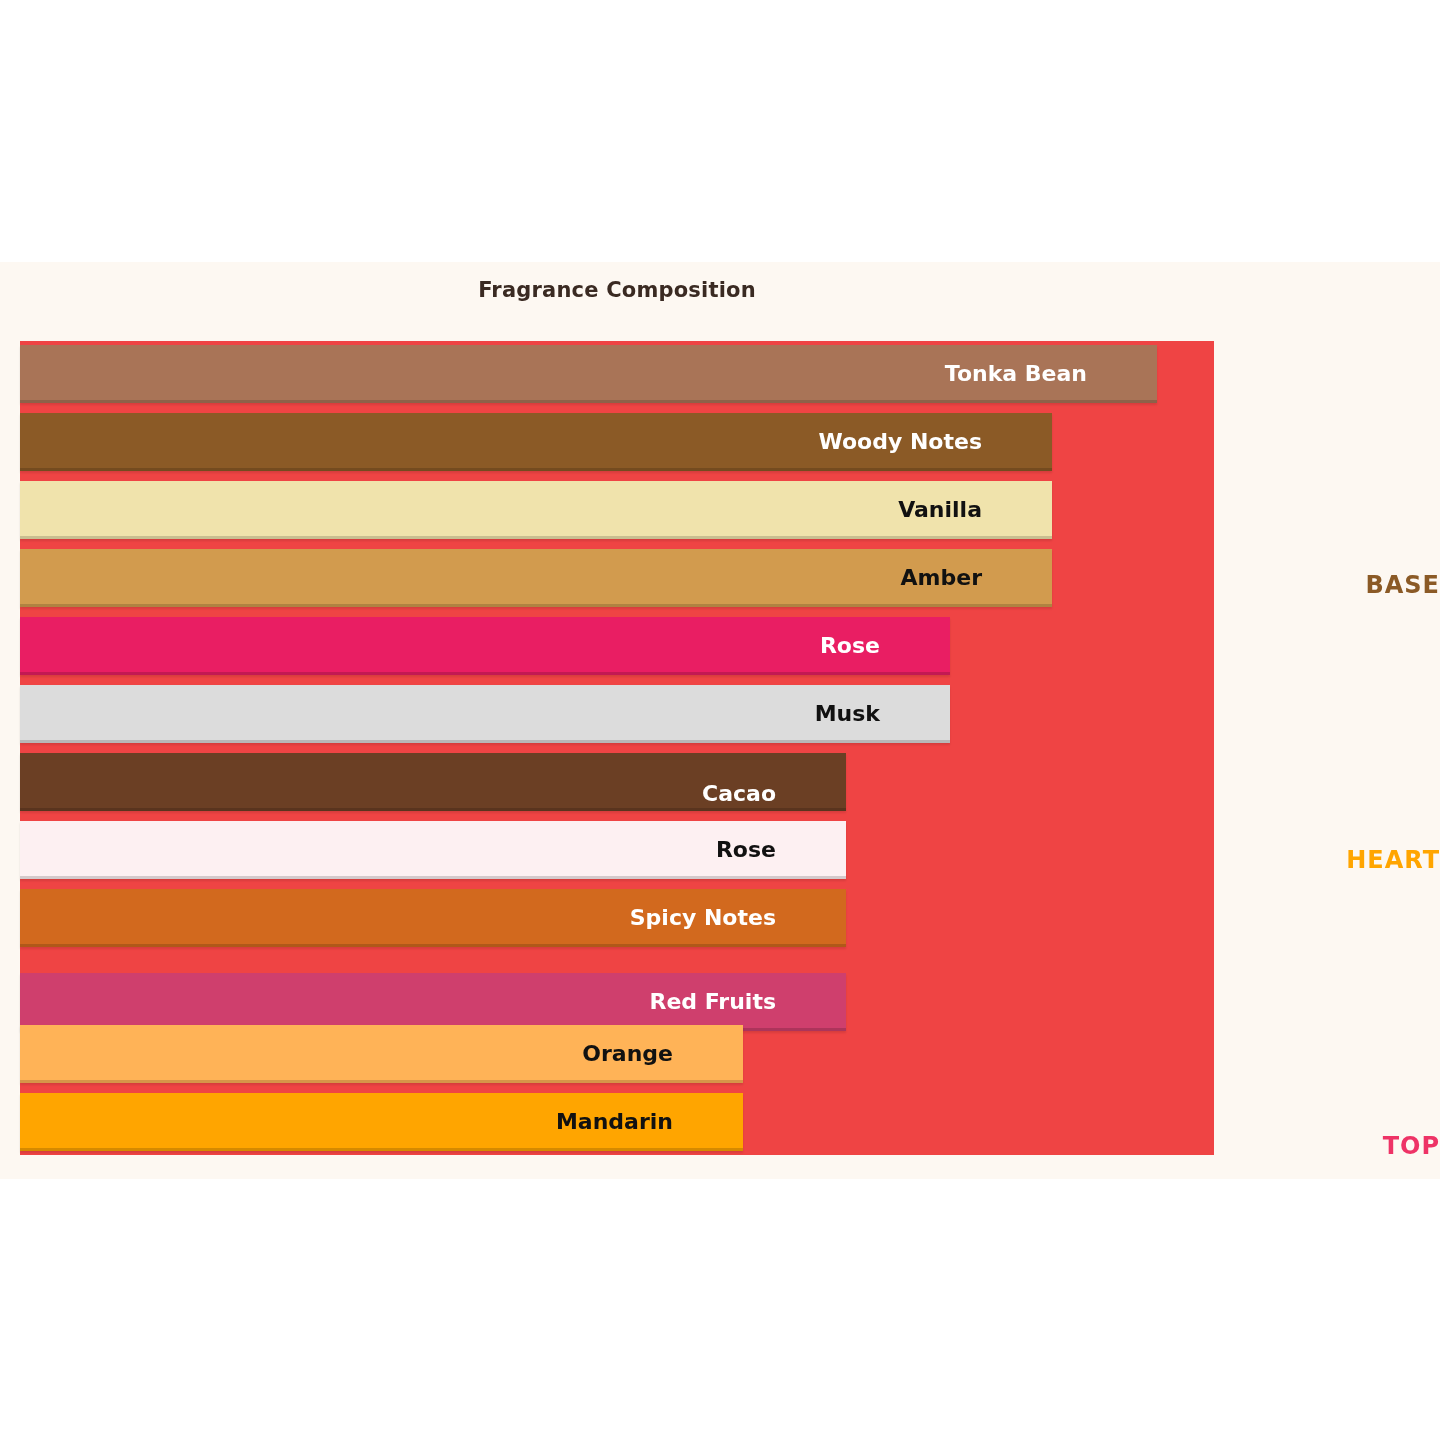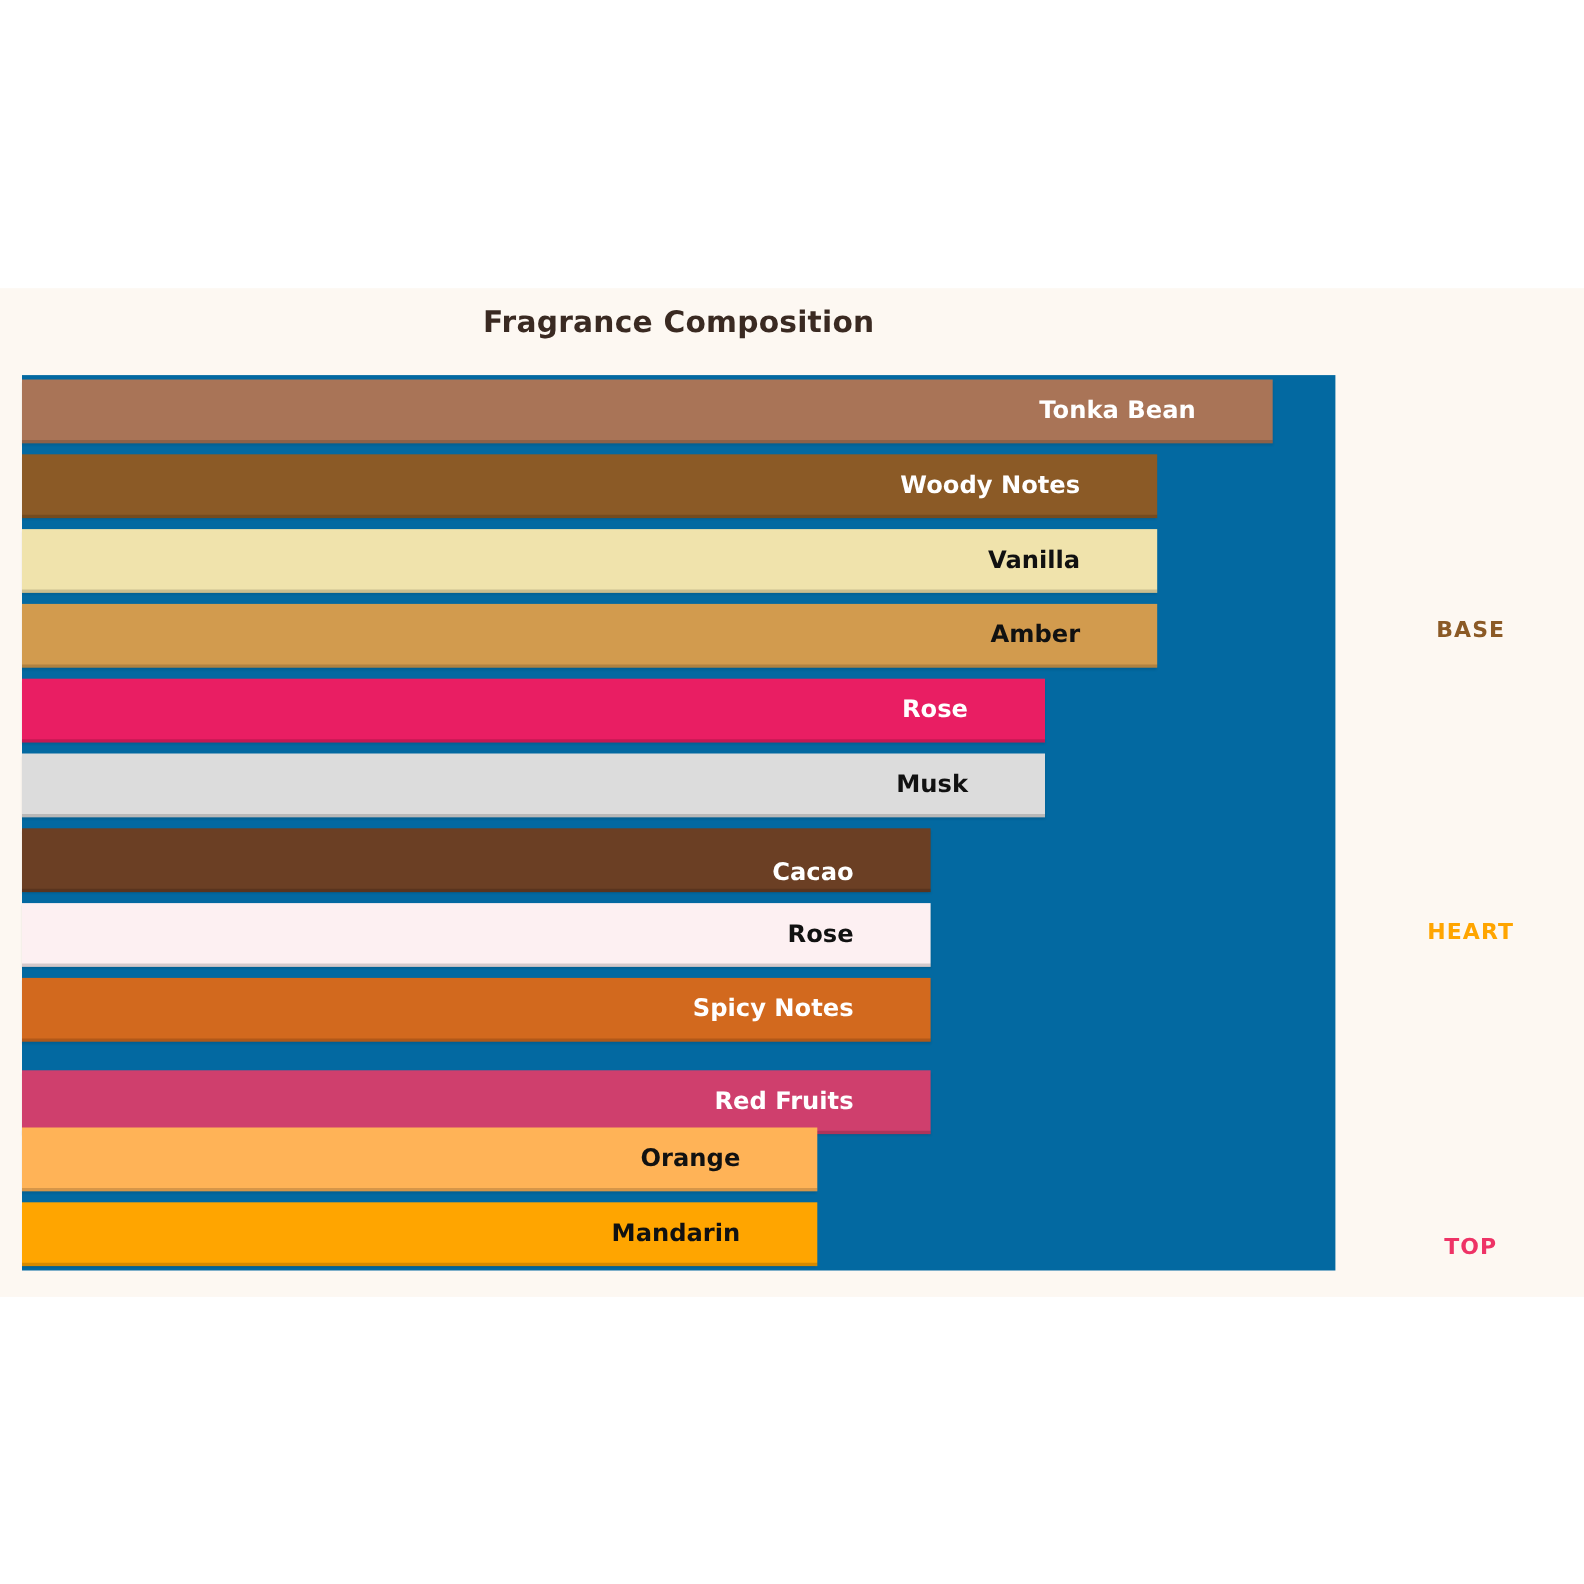--- a/index.html
+++ b/index.html
@@ -23,33 +23,33 @@
     height: 917px;
     background: #fdf8f2;
   }
 
   #chart-title {
     position: absolute;
     left: 0;
     top: 16px;
     width: 1234px;
     text-align: center;
-    font-size: 27px;
+    font-size: 21px;
     font-weight: bold;
     color: #3a2a22;
     letter-spacing: 0.2px;
   }
 
   #plot-area {
     position: absolute;
     left: 20px;
     top: 79px;
     width: 1194px;
     height: 814px;
-    background: #0369a1;
+    background: #ef4444;
   }
 
   .bar-row {
     position: absolute;
     left: 0;
     height: 58px;
   }
 
   .bar {
     position: absolute;
@@ -75,24 +75,25 @@
     position: absolute;
     left: 1234px;
     top: 79px;
     width: 206px;
     height: 814px;
   }
 
   .stage-label {
     position: absolute;
     width: 206px;
-    text-align: center;
-    font-size: 20px;
+    text-align: right;
+    font-size: 24px;
     font-weight: bold;
     letter-spacing: 1px;
+    margin-top: 11px;
   }
 </style>
 </head>
 <body>
 
 <div id="chart-card">
 
   <div id="chart-title">Fragrance Composition</div>
 
   <div id="plot-area">

